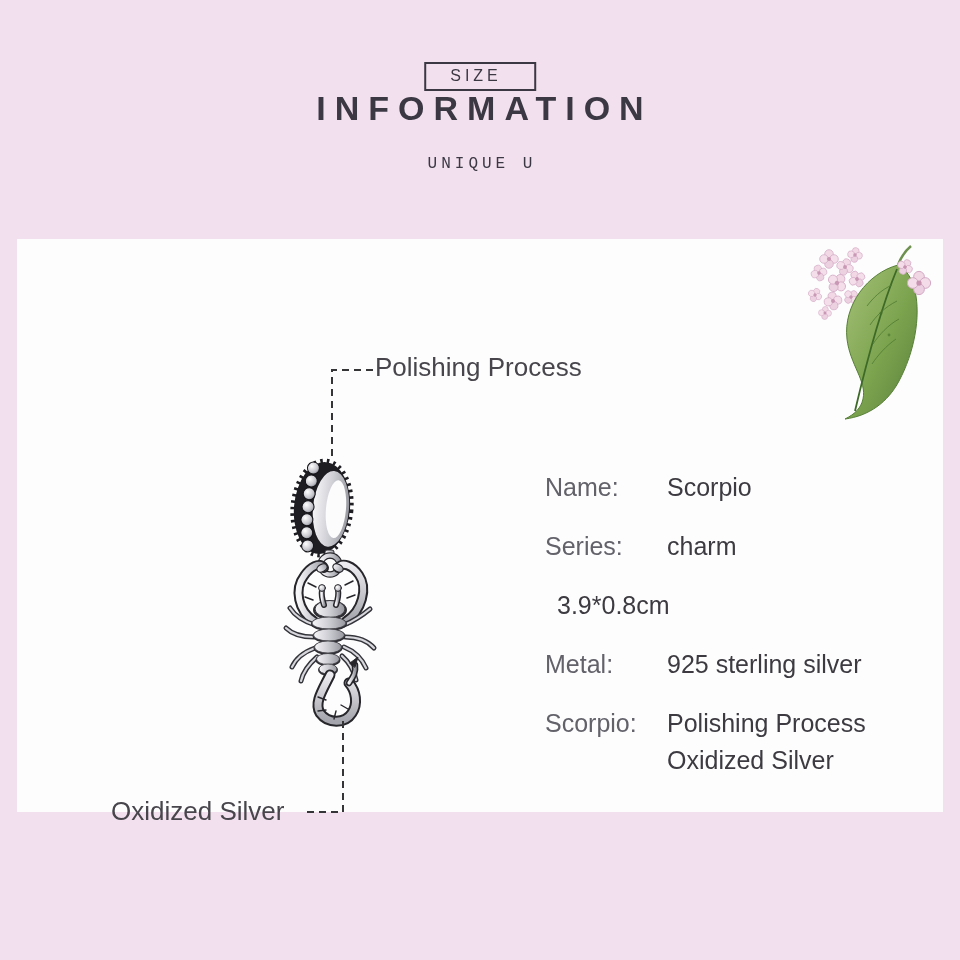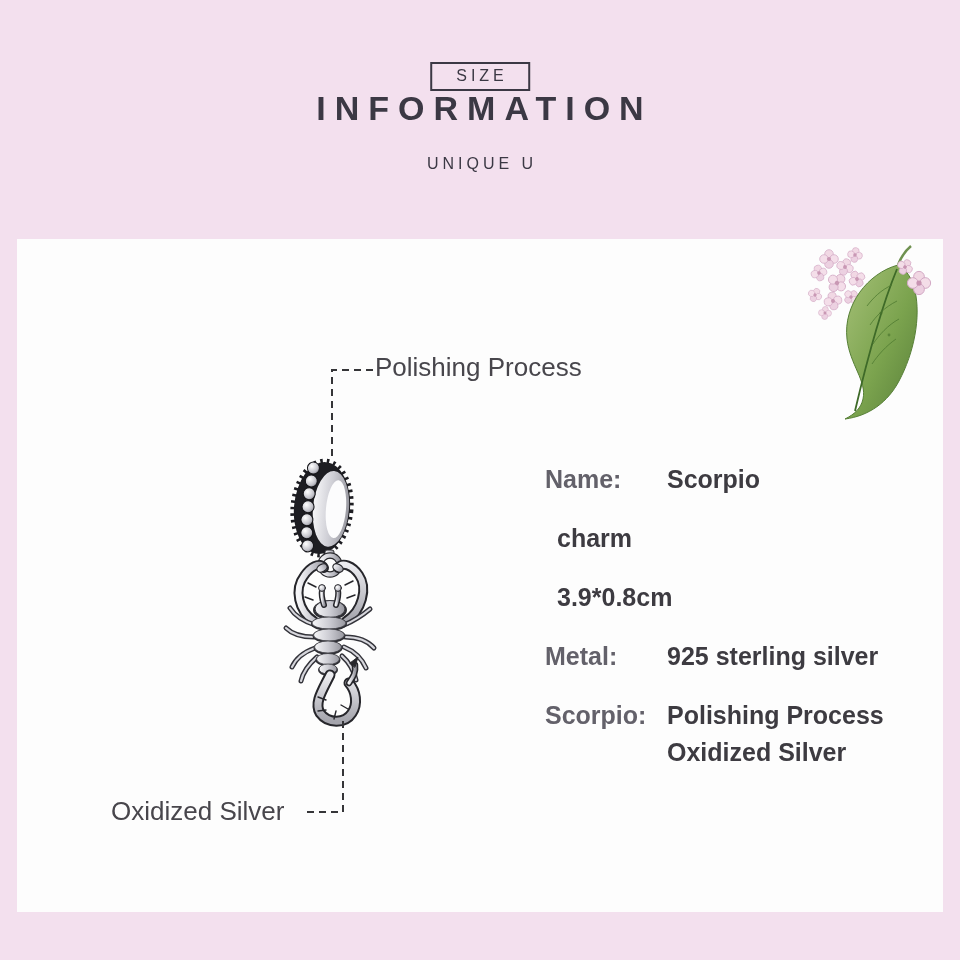--- a/index.html
+++ b/index.html
@@ -19,51 +19,51 @@
     color:var(--text);
   }
   .page{position:absolute;inset:0;}
 
   
   .size-badge{
     position:absolute;top:62px;left:50%;transform:translateX(-50%);
     border:2px solid var(--heading);
     color:var(--heading);
     font-size:16px;letter-spacing:4px;padding-left:4px;
-    padding:3px 20px 4px 24px;
+    padding:3px 32px 4px 24px;
     white-space:nowrap;
   }
   .title{
     position:absolute;top:89px;left:50%;transform:translateX(-50%);
     font-size:34px;font-weight:700;letter-spacing:9px;padding-left:9px;
     color:var(--heading);white-space:nowrap;
   }
   .subtitle{
     position:absolute;top:155px;left:50%;transform:translateX(-50%);
     font-size:16px;letter-spacing:4px;padding-left:4px;
-    color:var(--heading);white-space:nowrap;
+    color:var(--heading);white-space:nowrap;font-family:Liberation Mono, monospace;
   }
 
   
   .card{
-    position:absolute;left:17px;top:239px;width:926px;height:673px;
+    position:absolute;left:17px;top:239px;width:926px;height:573px;
     background:var(--card-bg);
   }
   .decoration{position:absolute;right:0;top:4px;}
 
   .callout{font-size:26px;color:#48464c;position:absolute;white-space:nowrap;}
   .callout-top{left:358px;top:113px;}
   .callout-bottom{left:94px;top:557px;}
   .connector{position:absolute;}
   .connector-top{left:314px;top:130px;}
   .connector-bottom{left:289px;top:481px;}
   .charm{position:absolute;left:235px;top:212px;}
 
   
-  .specs{position:absolute;left:528px;top:224px;width:390px;font-weight:bold;}
+  .specs{position:absolute;left:528px;top:232px;width:390px;}
   .spec-row{display:flex;margin-bottom:24px;}
   .spec-label{
     flex:0 0 110px;font-size:25px;color:var(--label);line-height:33px;
   }
   .spec-value{
     font-size:25px;color:var(--text);line-height:37px;
     white-space:pre-line;margin-top:-2px;margin-left:12px;
   }
 </style>
 </head>
@@ -241,20 +241,21 @@
     </svg>
     <div class="callout callout-bottom">Oxidized Silver</div>
 
     <div class="specs">
       <div class="spec-row">
         <span class="spec-label">Name:</span>
         <span class="spec-value">Scorpio</span>
       </div>
 
       <div class="spec-row">
+        <span class="spec-label">Series:</span>
         <span class="spec-value">charm</span>
       </div>
 
       <div class="spec-row">
         <span class="spec-value">3.9*0.8cm</span>
       </div>
 
       <div class="spec-row">
         <span class="spec-label">Metal:</span>
         <span class="spec-value">925 sterling silver</span>

